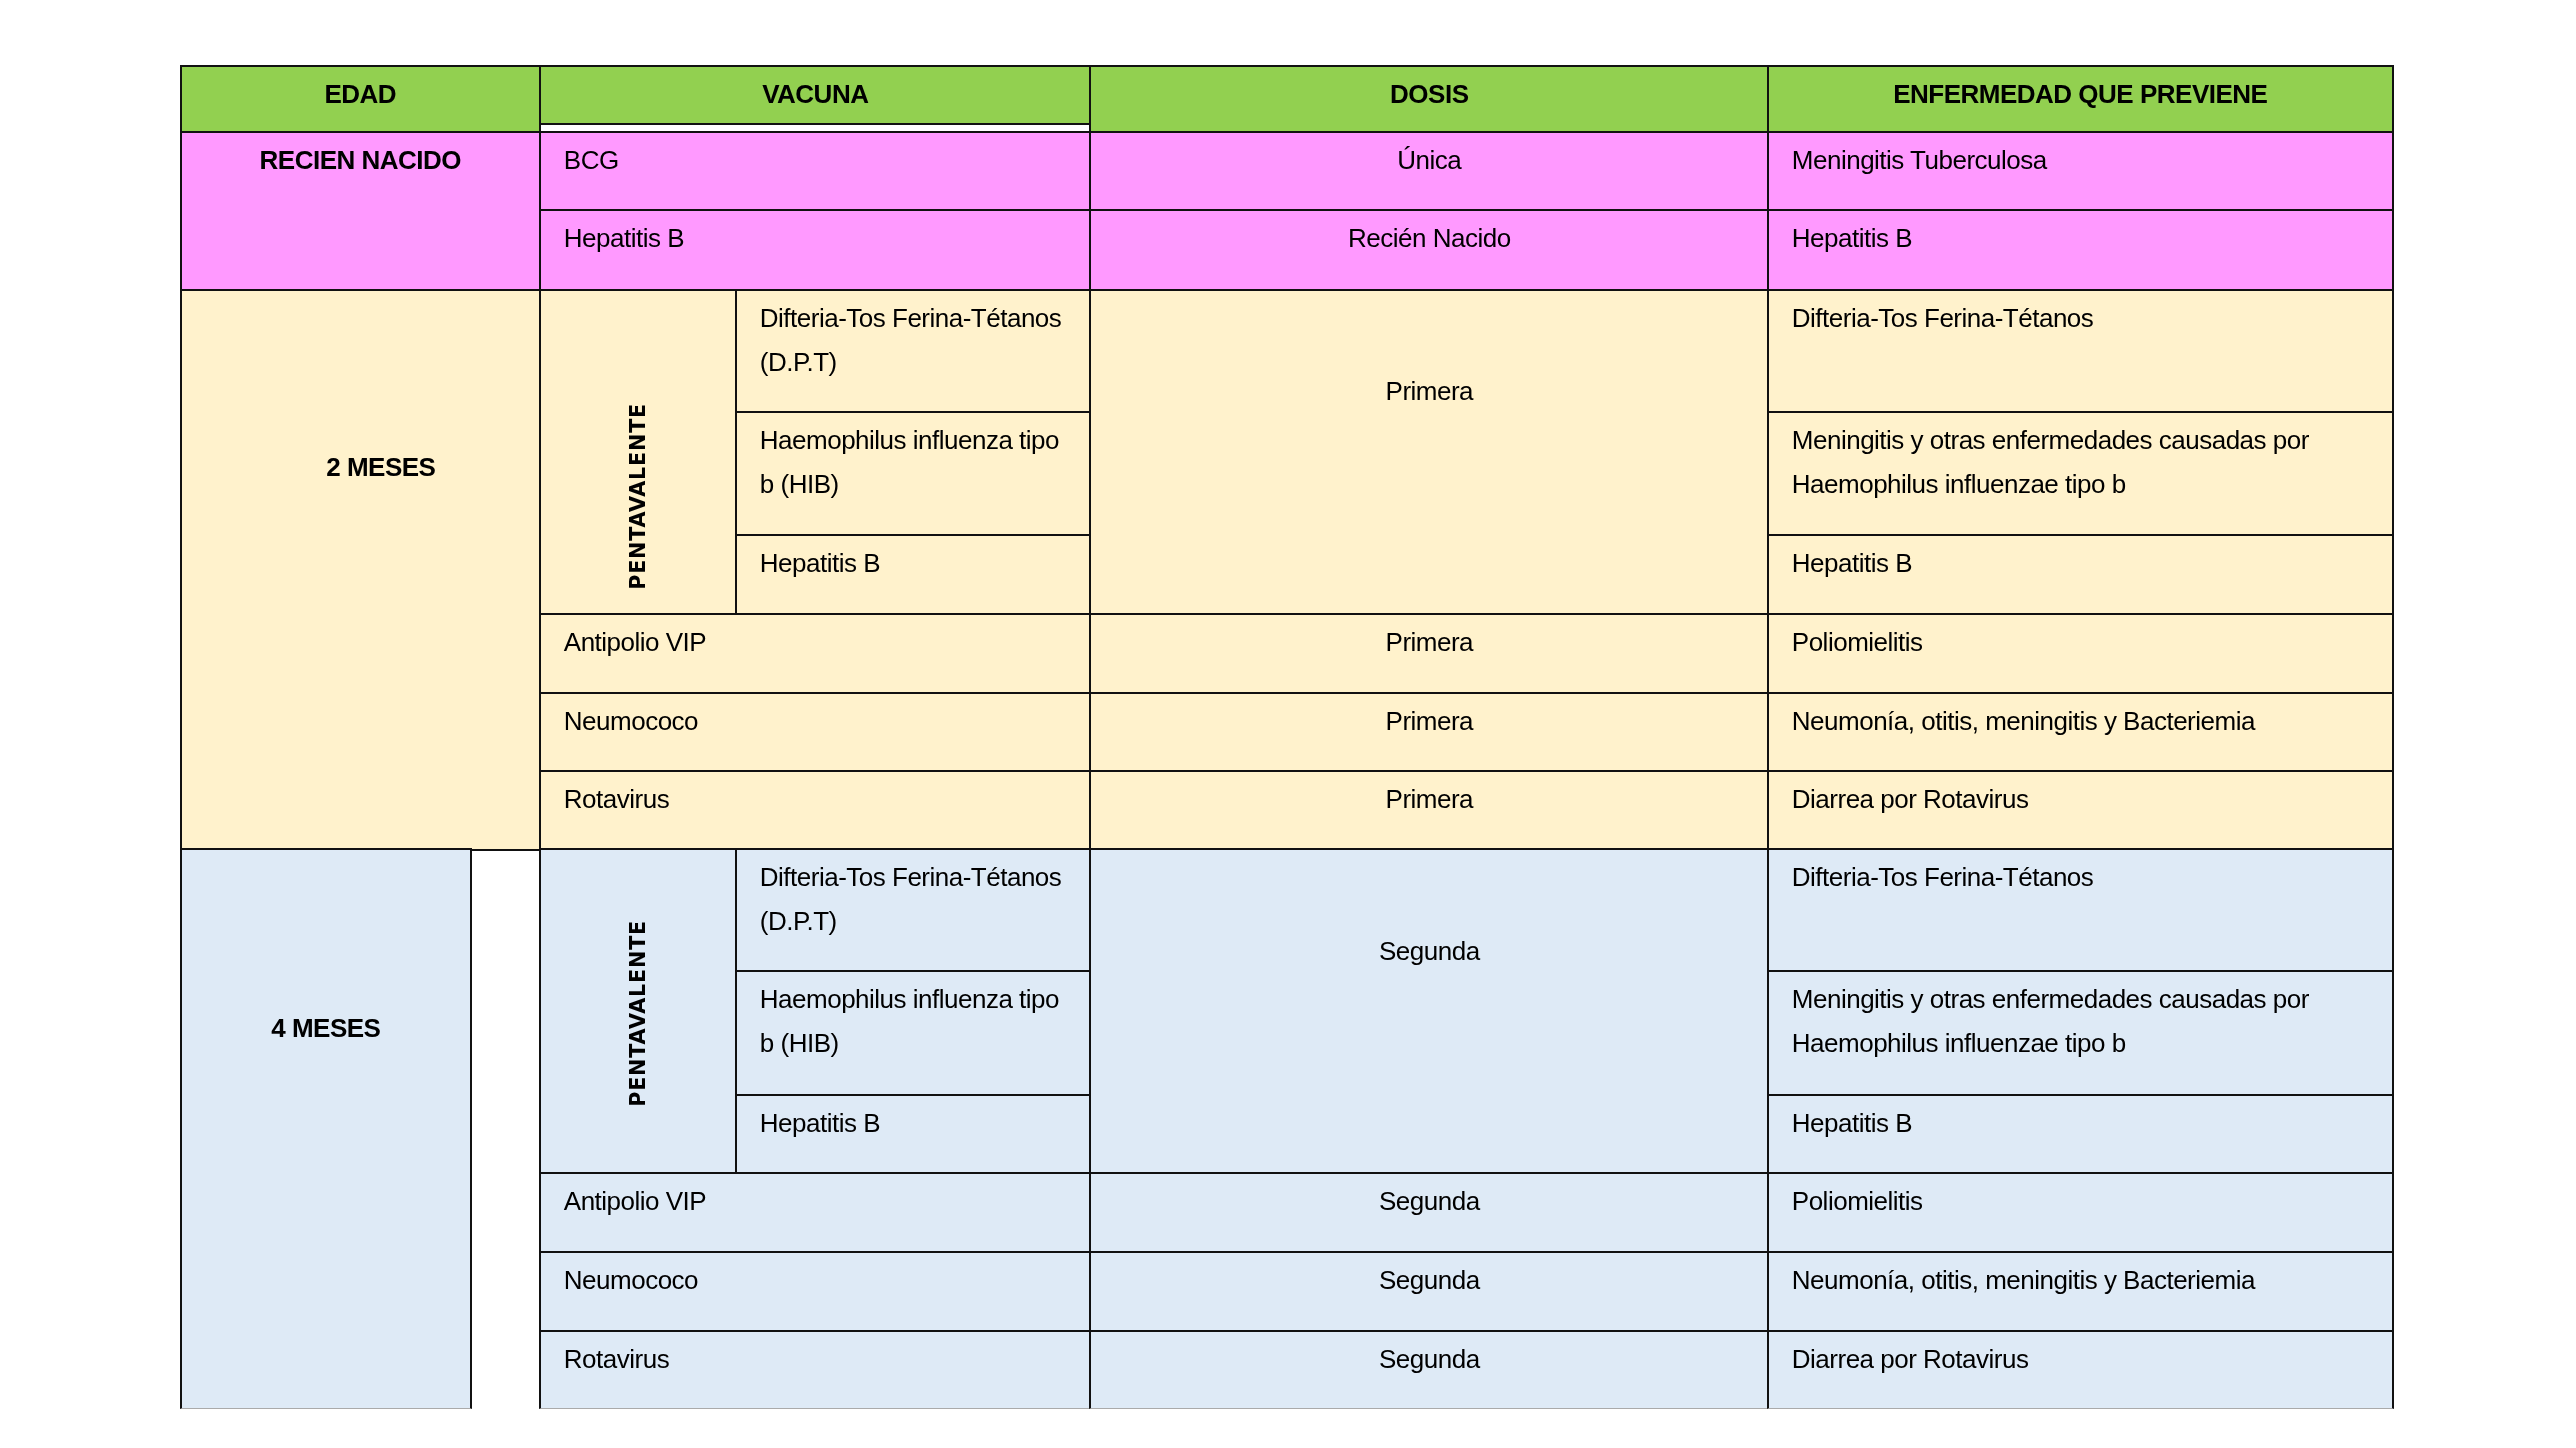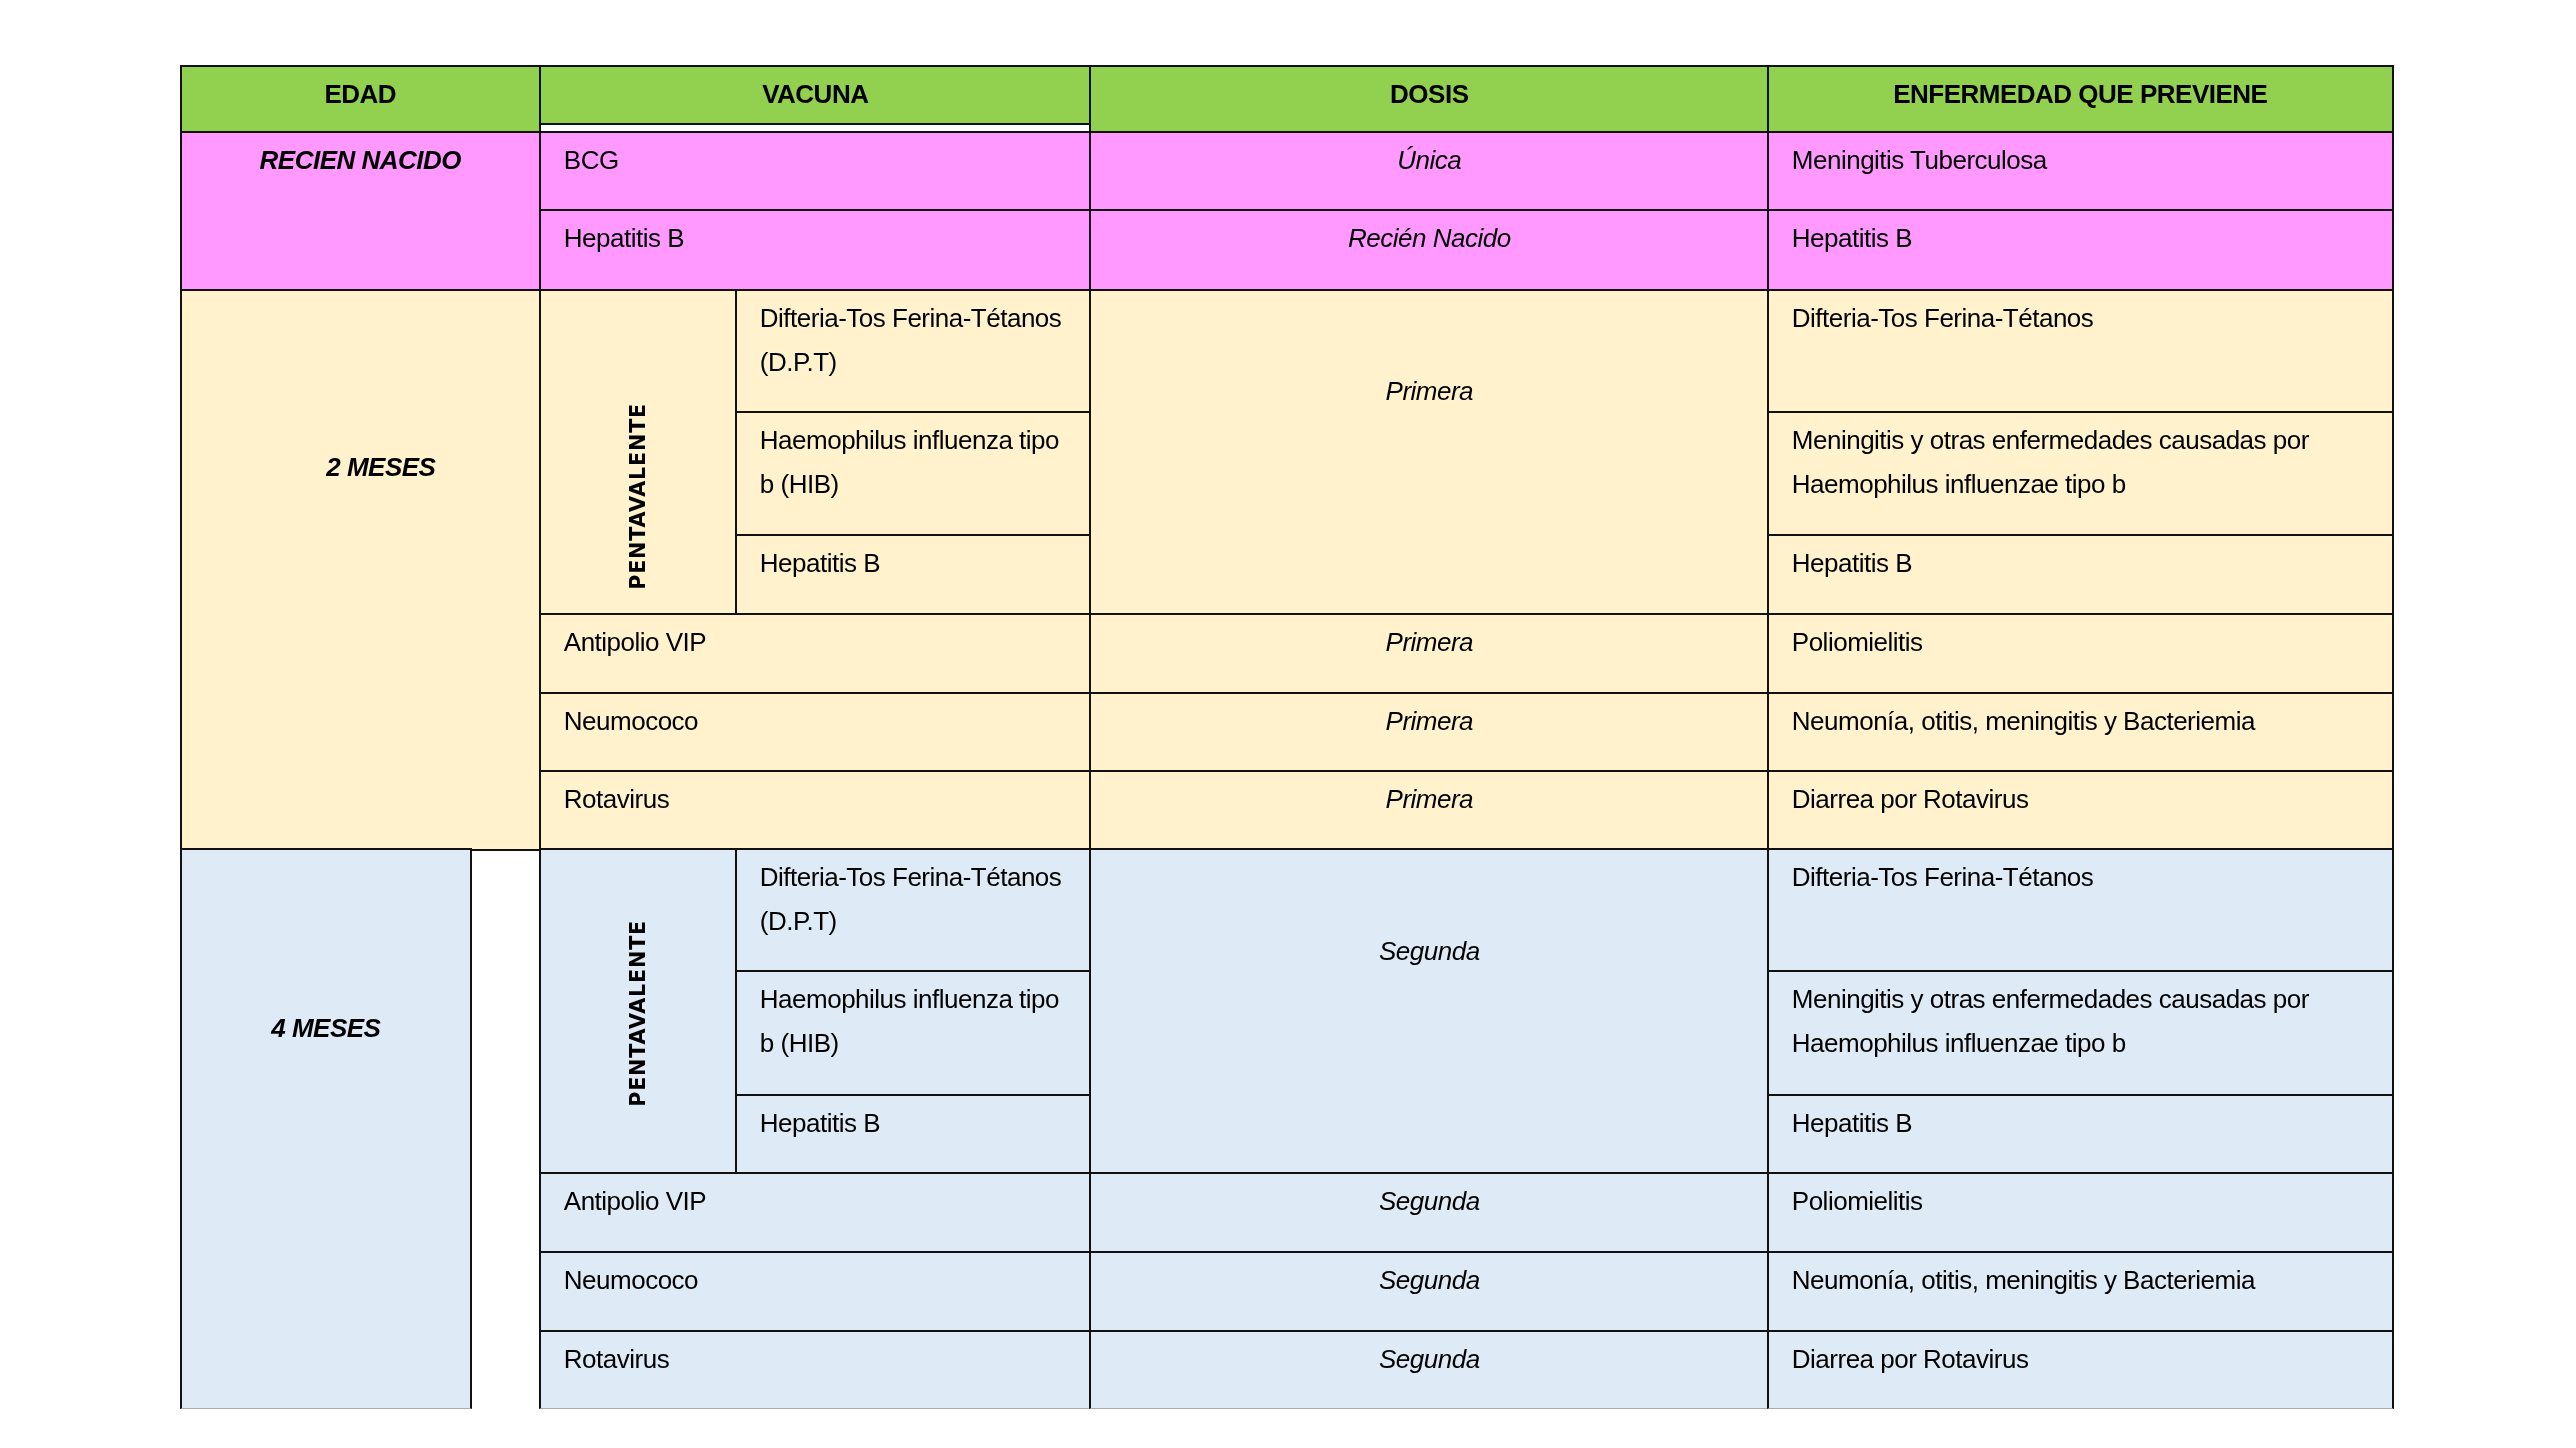--- a/index.html
+++ b/index.html
@@ -6,21 +6,21 @@
   body { width:2576px; height:1448px; position:relative; overflow:hidden;
          font-family:"Liberation Sans", sans-serif; color:#000; }
   .cell { position:absolute; box-sizing:border-box; border:2.5px solid #111;
           margin-left:-1.2px; margin-top:-1.2px; overflow:hidden;
           font-size:26px; line-height:44px; padding:5px 0 0 23px;
           letter-spacing:-0.5px; }
   .hdr { background:#92D050; font-weight:bold; text-align:center; padding-left:0;margin-top:12px; }
   .pink { background:#FF99FF; }
   .yel  { background:#FFF2CC; }
   .blue { background:#DEEAF6; }
-  .center { text-align:center; padding-left:0;font-style:italic; }
+  .center { text-align:center; padding-left:0; }
   .bold { font-weight:bold; }
   .nobottom { border-bottom:0.8px solid #aaa; }
   .vert { display:flex; align-items:flex-start; justify-content:center; padding:0; }
   .vert span { writing-mode:vertical-rl; transform:rotate(180deg);
                font-family:"DejaVu Sans", sans-serif; font-weight:bold;
                font-size:20.7px; letter-spacing:0.8px; line-height:25px; }
 </style>
 </head>
 <body>
 

